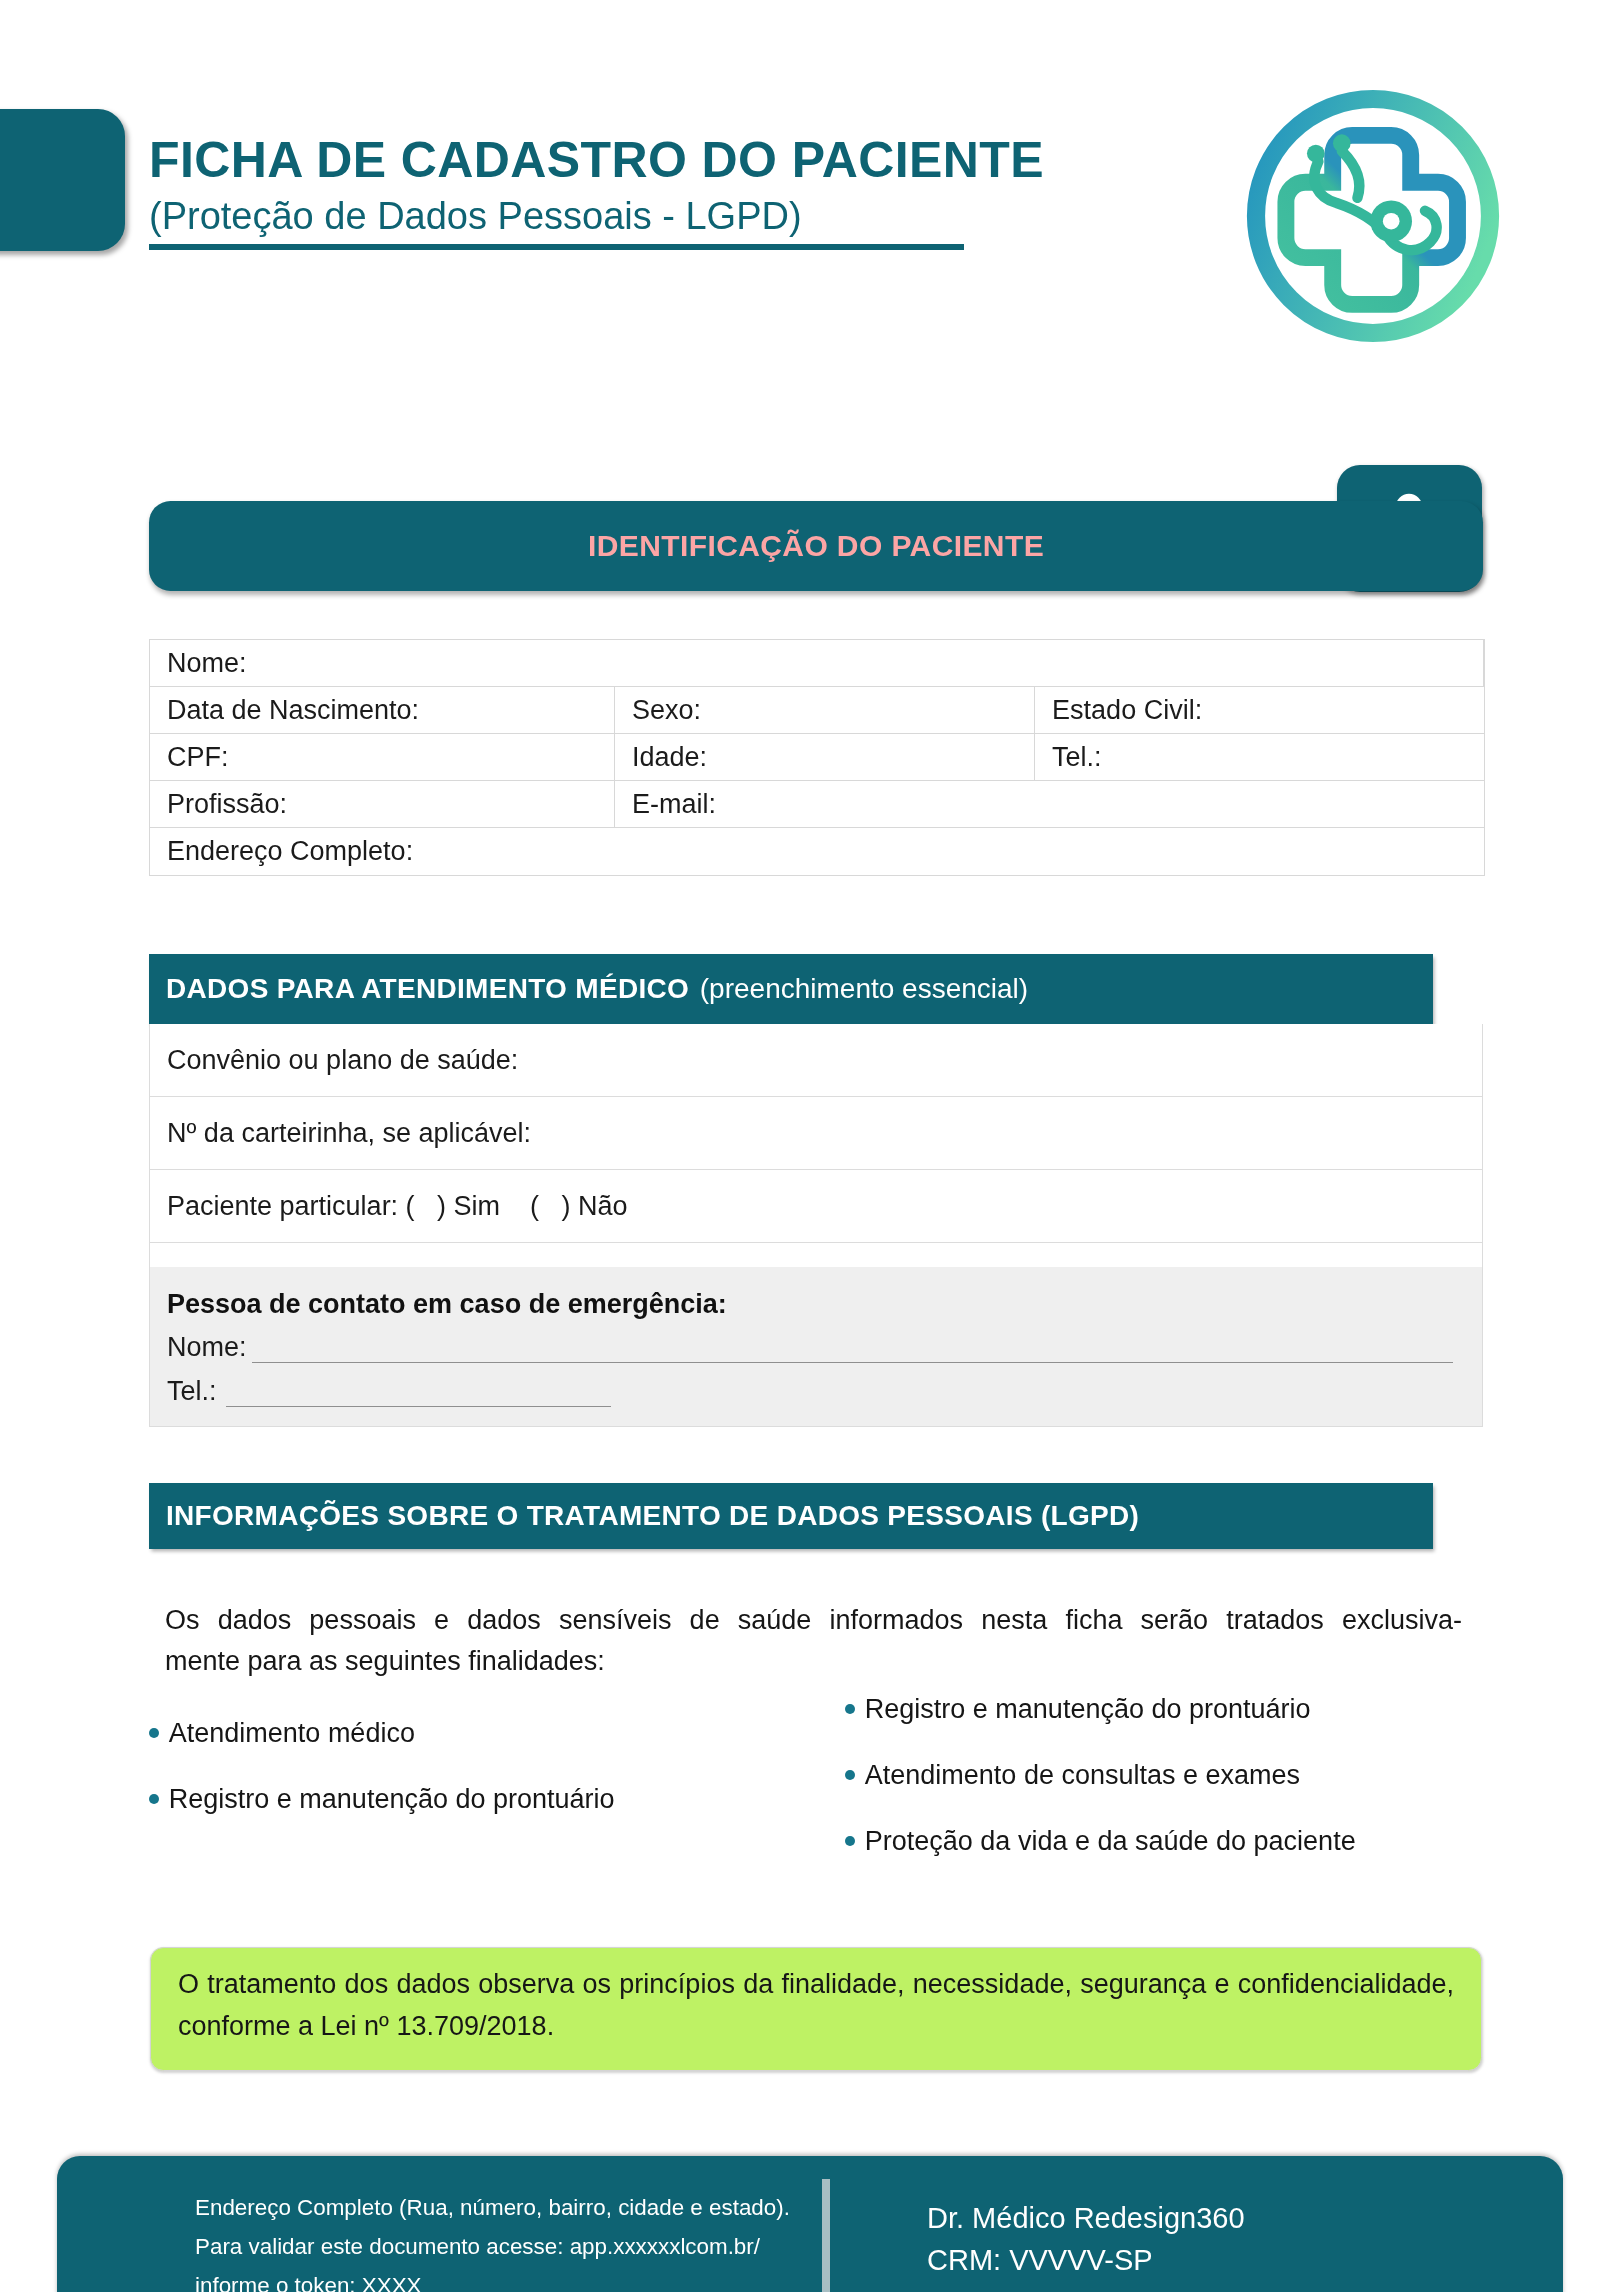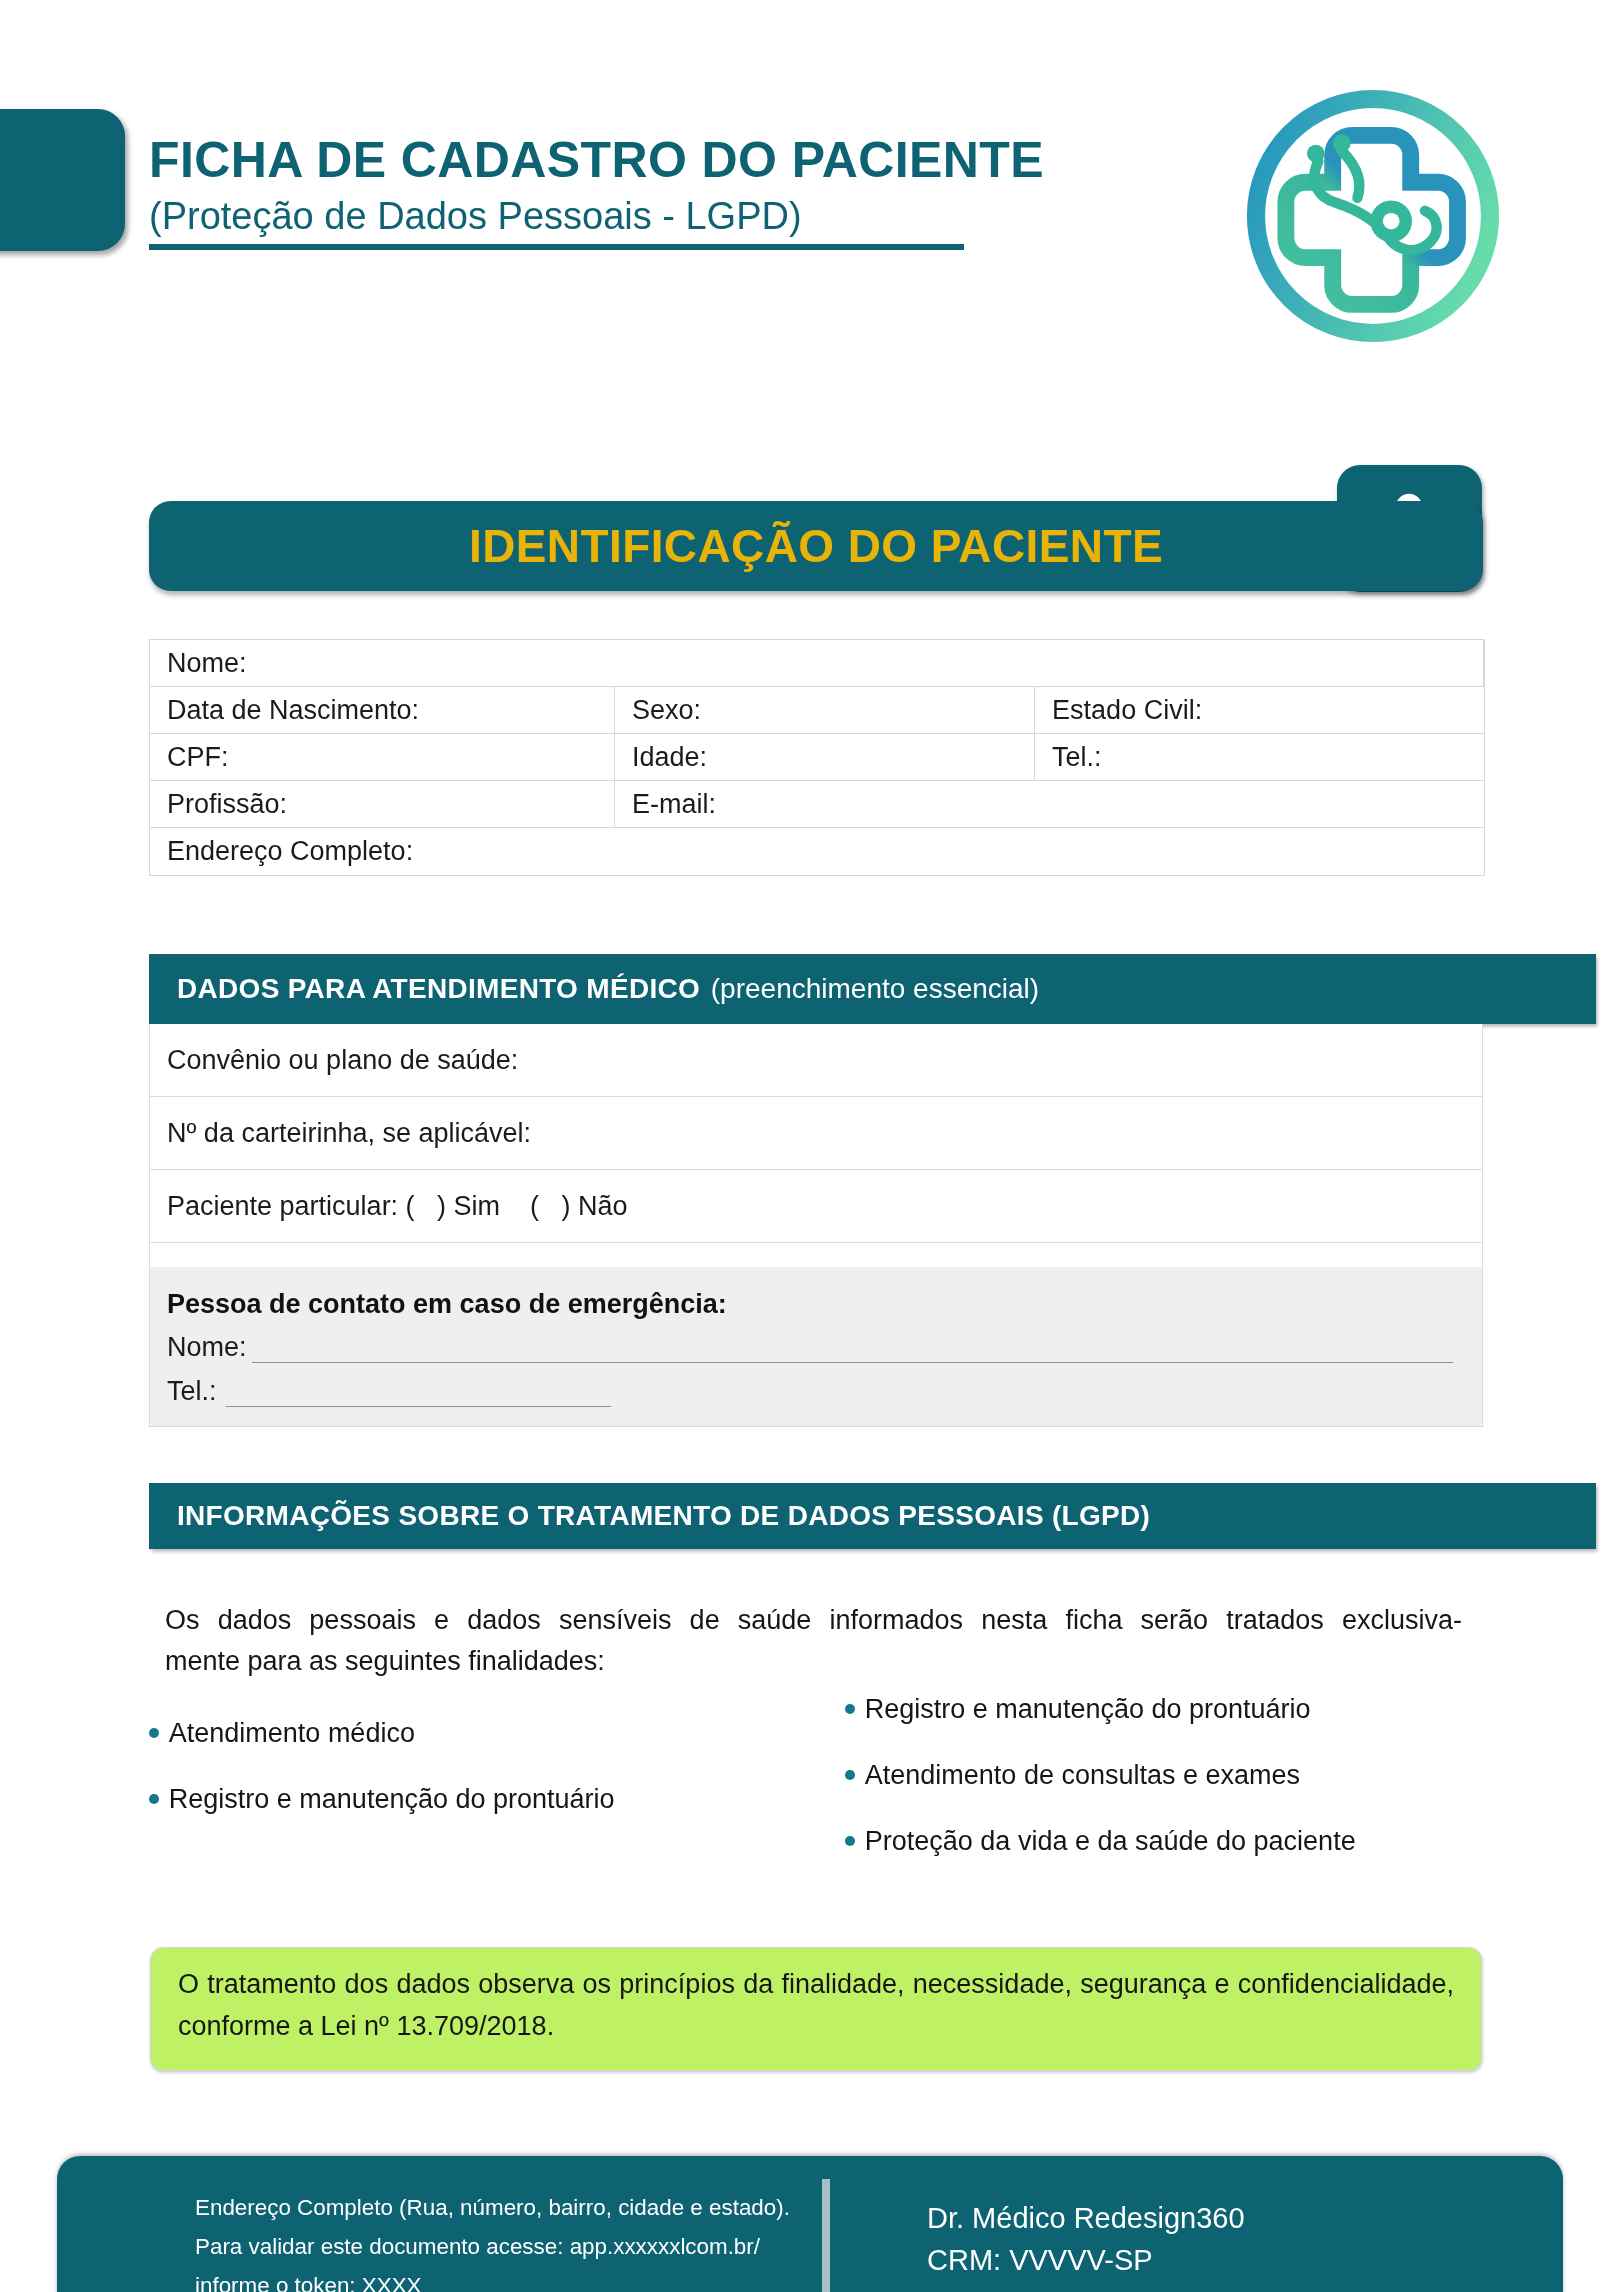--- a/index.html
+++ b/index.html
@@ -13,36 +13,36 @@
   .doc-title{left:149px;top:131px;font-size:50px;font-weight:bold;color:var(--teal);letter-spacing:0.4px;}
   .doc-subtitle{left:149px;top:195px;font-size:38px;color:var(--teal);}
   .title-rule{left:149px;top:244px;width:815px;height:6.3px;background:var(--teal);}
   .logo{left:1243px;top:86px;width:260px;height:260px;}
 
   
   .id-tab{left:1337px;top:465px;width:145px;height:127px;background:var(--teal);border-radius:23px;
           box-shadow:1.8px 2.7px 4.5px rgba(0,0,0,.3);}
   .id-bar{left:149px;top:501px;width:1334px;height:90px;background:var(--teal);border-radius:21.5px;
           box-shadow:1.8px 3.6px 5.4px rgba(0,0,0,.3);display:flex;align-items:center;justify-content:center;}
-  .id-bar span{color:#eab308;font-size:46px;font-weight:bold;letter-spacing:0.4px;}
+  .id-bar span{color:#fca5a5;font-size:30px;font-weight:bold;letter-spacing:0.4px;}
   .person-svg{left:1377px;top:485px;width:64px;height:79px;}
 
   
   .id-table{left:149px;top:639px;width:1334px;display:grid;
             grid-template-columns:34.85% 31.5% 33.65%;grid-auto-rows:47px;
             border:0.9px solid #d8d8d8;background:#fff;}
   .id-cell{border-right:0.9px solid #d8d8d8;border-bottom:0.9px solid #d8d8d8;
            display:flex;align-items:center;padding-left:17px;font-size:27px;color:#1b1b1b;}
   .id-cell.last-col{border-right:none;}
   .id-cell.last-row{border-bottom:none;}
   .span2{grid-column:span 2;}
   .span3{grid-column:span 3;}
 
   
-  .sec-bar{width:1447px;background:var(--teal);display:flex;align-items:center;padding-left:28px;
+  .sec-bar{width:1284px;background:var(--teal);display:flex;align-items:center;padding-left:17px;
            box-sizing:border-box;box-shadow:1.8px 2.7px 3.6px rgba(0,0,0,.3);}
   .sec-bar .b{color:#fff;font-size:28px;font-weight:bold;letter-spacing:0.3px;}
   .sec-bar .n{color:#fff;font-size:28px;font-weight:normal;margin-left:10.7px;}
   .dados-bar{left:149px;top:954px;height:70px;}
   .lgpd-bar{left:149px;top:1483px;height:66px;}
 
   
   .sec-rows{left:149px;top:1024px;width:1334px;border:0.9px solid #dcdcdc;border-top:none;
             box-sizing:border-box;background:#fff;}
   .sec-row{height:72px;border-bottom:0.9px solid #dcdcdc;display:flex;align-items:center;

